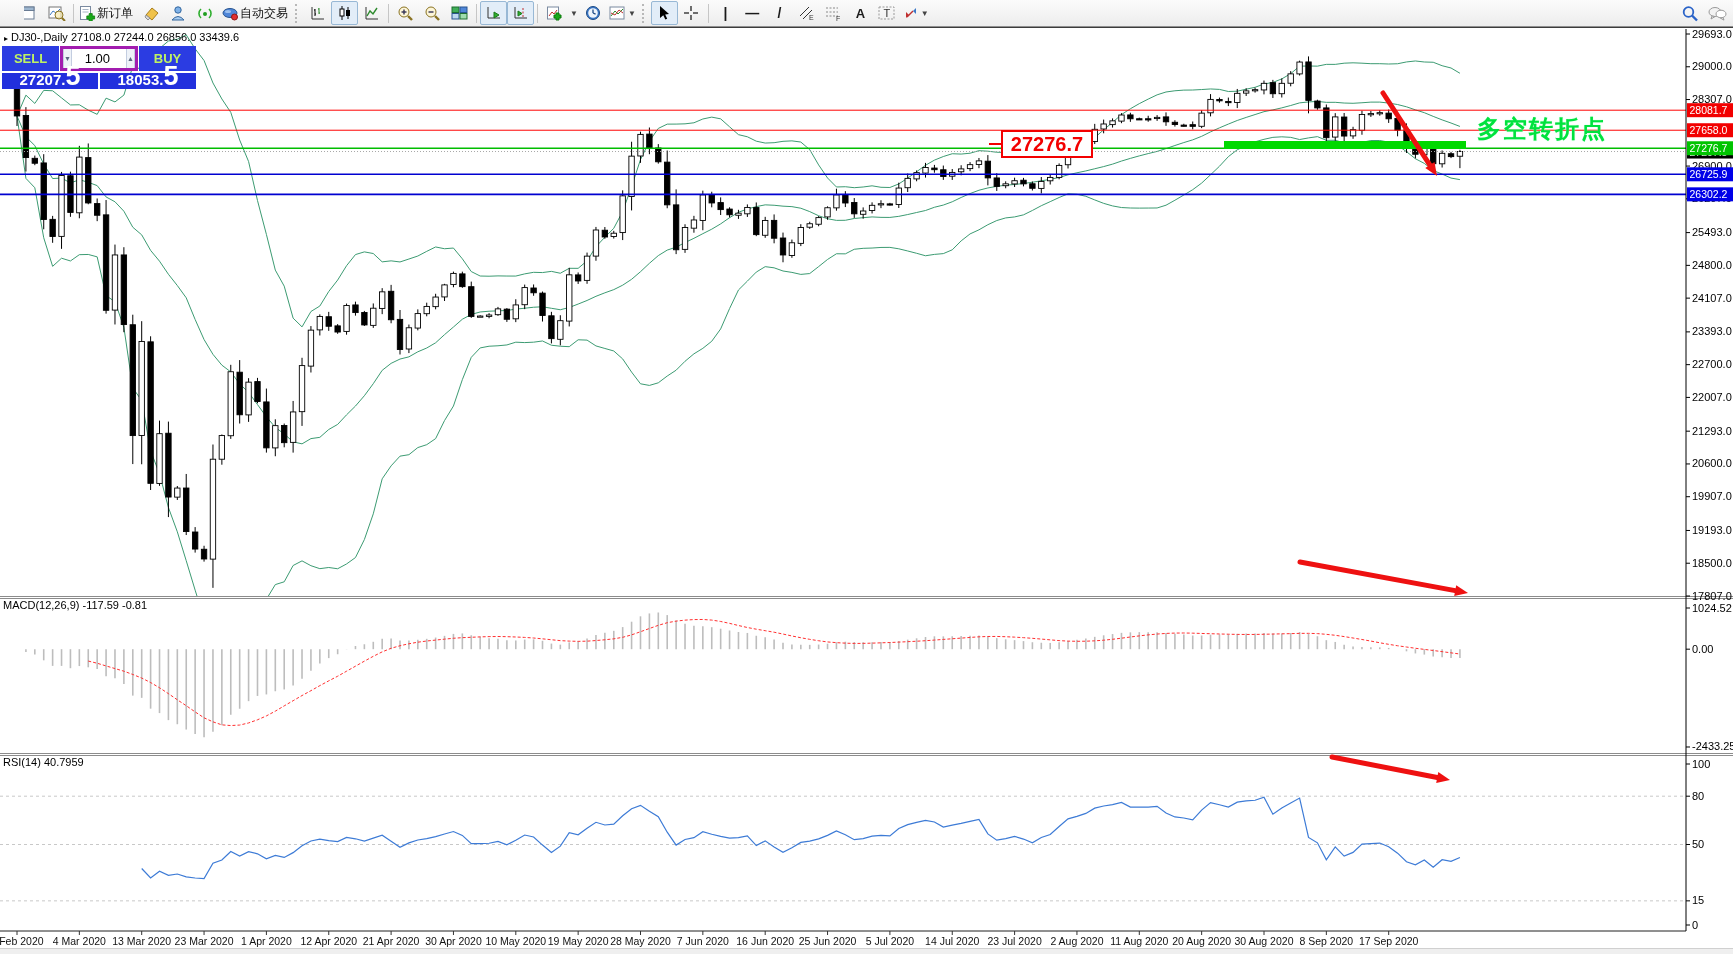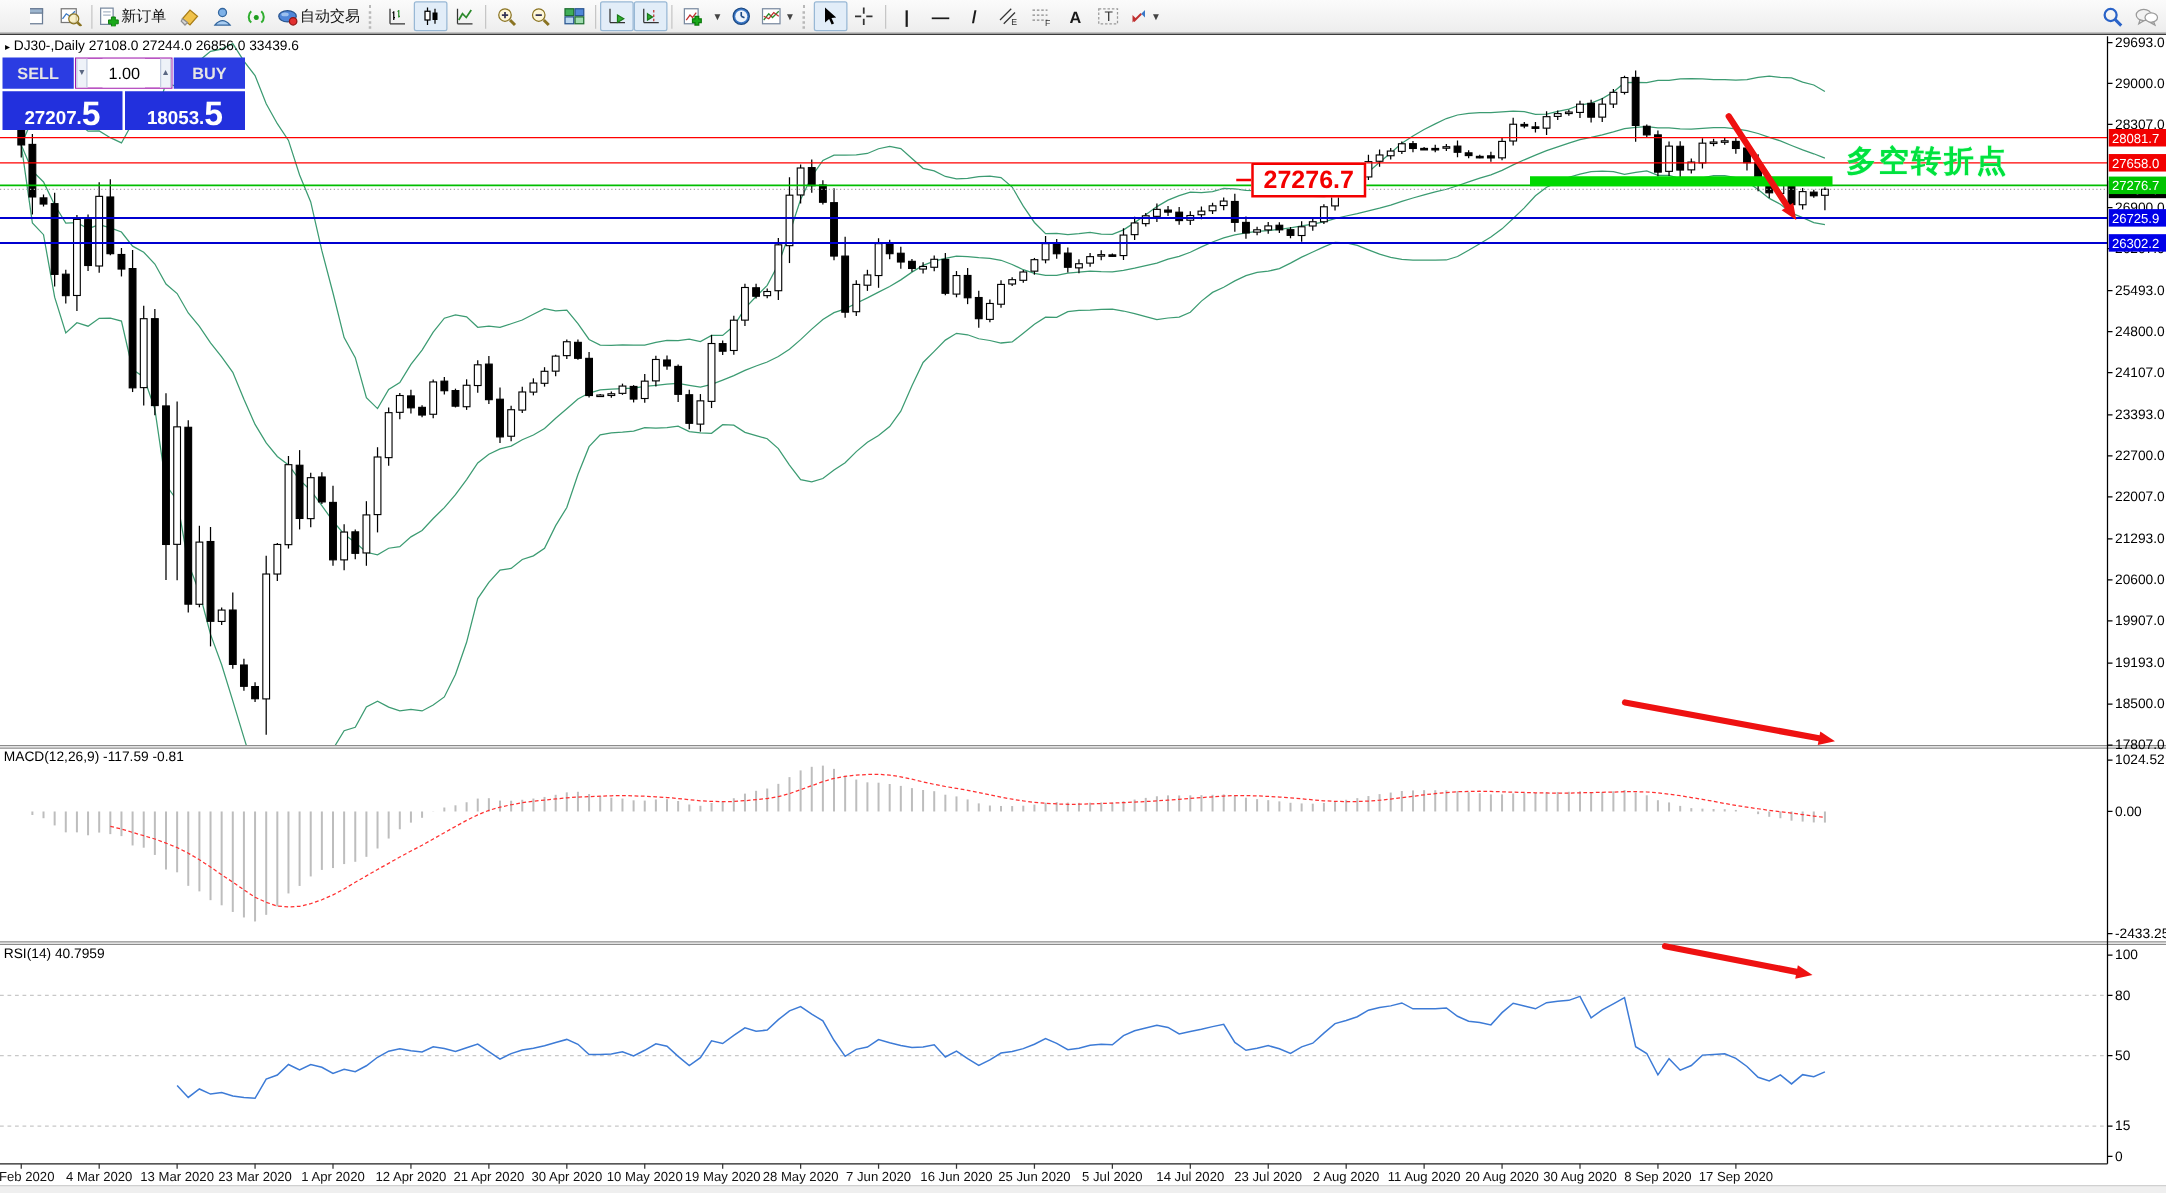--- a/index.html
+++ b/index.html
@@ -19,28 +19,28 @@
   .tf{font-size:11px;color:#222;padding:3px 6px;margin:0 1px;border:1px solid transparent;border-radius:2px;}
   .tf.active{background:#f4f4f4;border-color:#9a9a9a;box-shadow:inset 1px 1px 2px rgba(0,0,0,.18);}
   #rtools{position:absolute;right:3px;top:1px;display:flex;align-items:center;height:24px;}
   #chartwin{position:absolute;left:0;top:27px;width:1733px;height:927px;background:#fff;
     border-top:1px solid #3c3c3c;}
   #chart-svg{position:absolute;left:0;top:0;}
   #title-row{position:absolute;left:4px;top:3px;font-size:11px;color:#000;white-space:nowrap;}
   #title-row .tri{font-size:8px;margin-right:3px;}
   #trade-panel{position:absolute;left:2px;top:18px;width:194px;}
   .tp-row1{display:flex;height:25px;gap:1px;}
-  .tp-btn{flex:0 0 57px;background:#2b3ce2;color:#e5e5e5;font-weight:bold;font-size:13px;
+  .tp-btn{flex:0 0 57px;background:#2b3ce2;color:#bef264;font-weight:bold;font-size:13px;
     display:flex;align-items:center;justify-content:center;}
-  .tp-spin{flex:1;background:#fff;border:1px solid #a21caf;display:flex;gap:12px;}
+  .tp-spin{flex:1;background:#fff;border:3px solid #a21caf;display:flex;gap:12px;}
   .spin-btn{width:14px;background:#eef2f8;color:#5a6782;font-size:7px;display:flex;align-items:center;
     justify-content:center;border-left:1px solid #c3cde0;border-right:1px solid #c3cde0;}
   .vol{width:100%;border:0;outline:none;font-size:13px;font-family:"Liberation Sans",sans-serif;
     text-align:right;padding:0 4px 0 0;color:#000;}
-  .tp-row2{display:flex;gap:2px;margin-top:2px;height:31px;}
+  .tp-row2{display:flex;gap:2px;margin-top:2px;height:16px;}
   .tp-price{flex:1;background:#2230dd;color:#fff;display:flex;align-items:flex-end;
     justify-content:center;padding-bottom:1px;}
   .pp-int{font-weight:bold;font-size:15px;line-height:17px;}
   .pp-dot{font-weight:bold;font-size:15px;line-height:17px;}
   .pp-big{font-weight:bold;font-size:27px;line-height:23px;}
   #price-callout{position:absolute;left:1001px;top:102px;width:88px;height:24px;border:2px solid #f30000;
     color:#f30000;background:#fff;font-size:20px;font-weight:bold;display:flex;align-items:center;
     justify-content:center;}
   #callout-dash{position:absolute;left:989px;top:115px;width:12px;height:2px;background:#f30000;}
   #zone-label{position:absolute;left:1477px;top:85px;font-size:24px;font-weight:bold;color:#00e23e;

